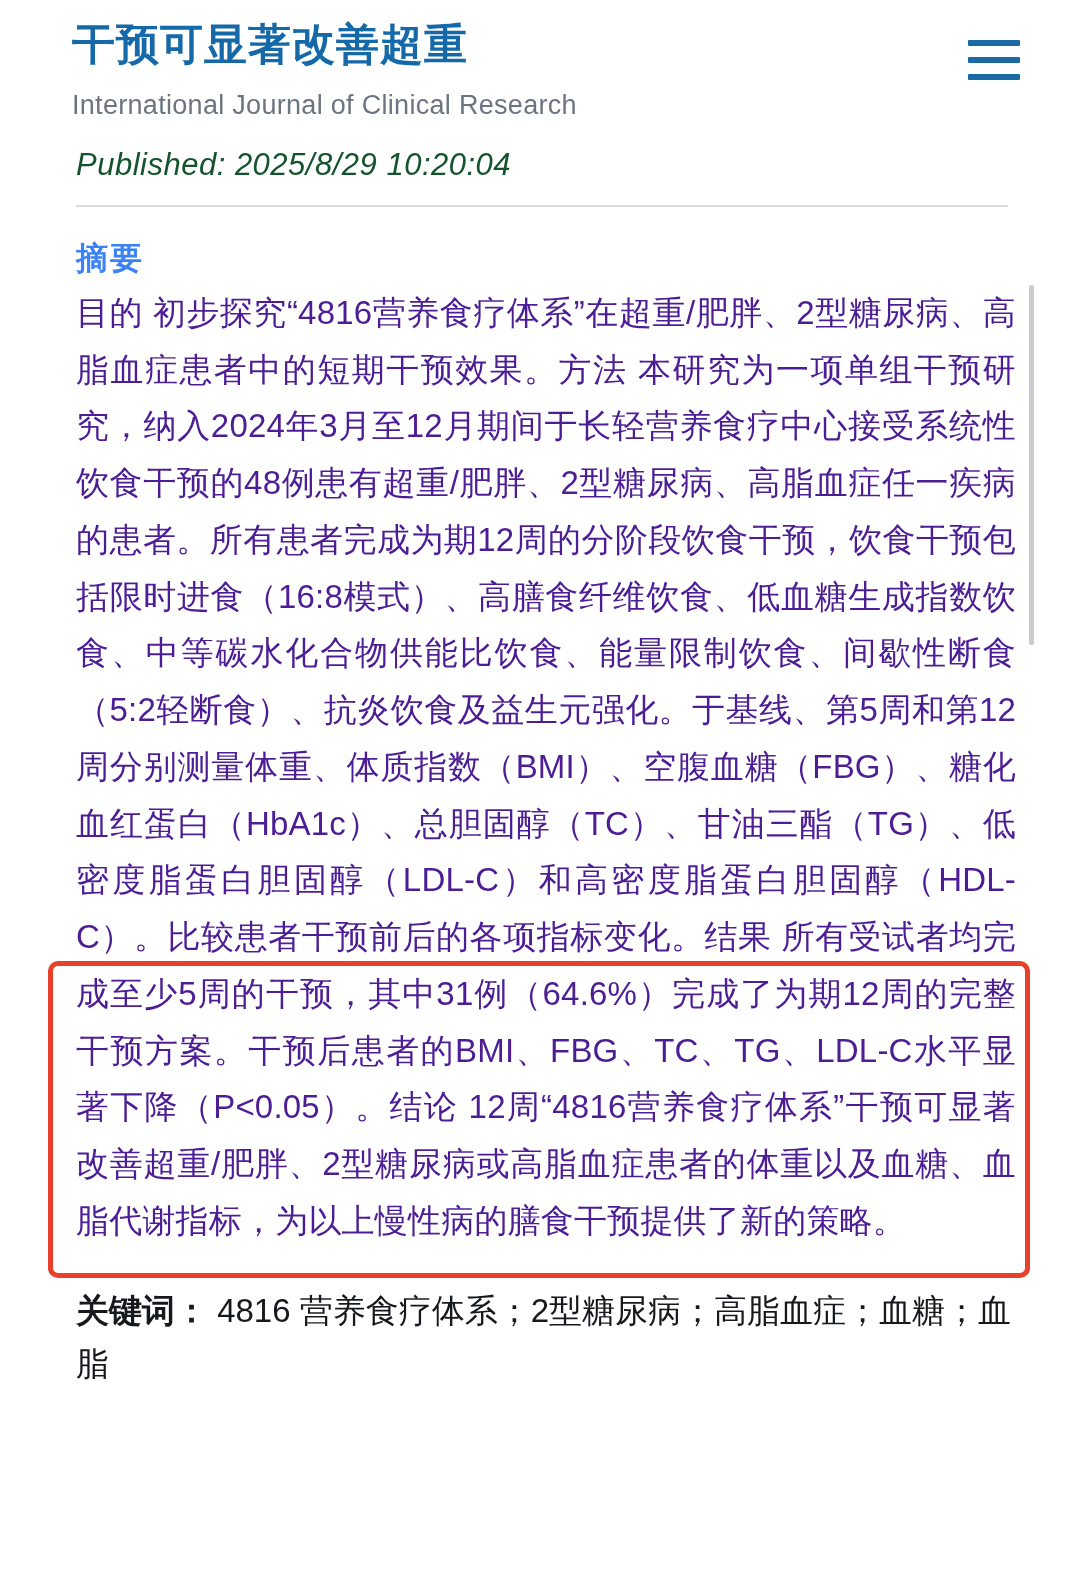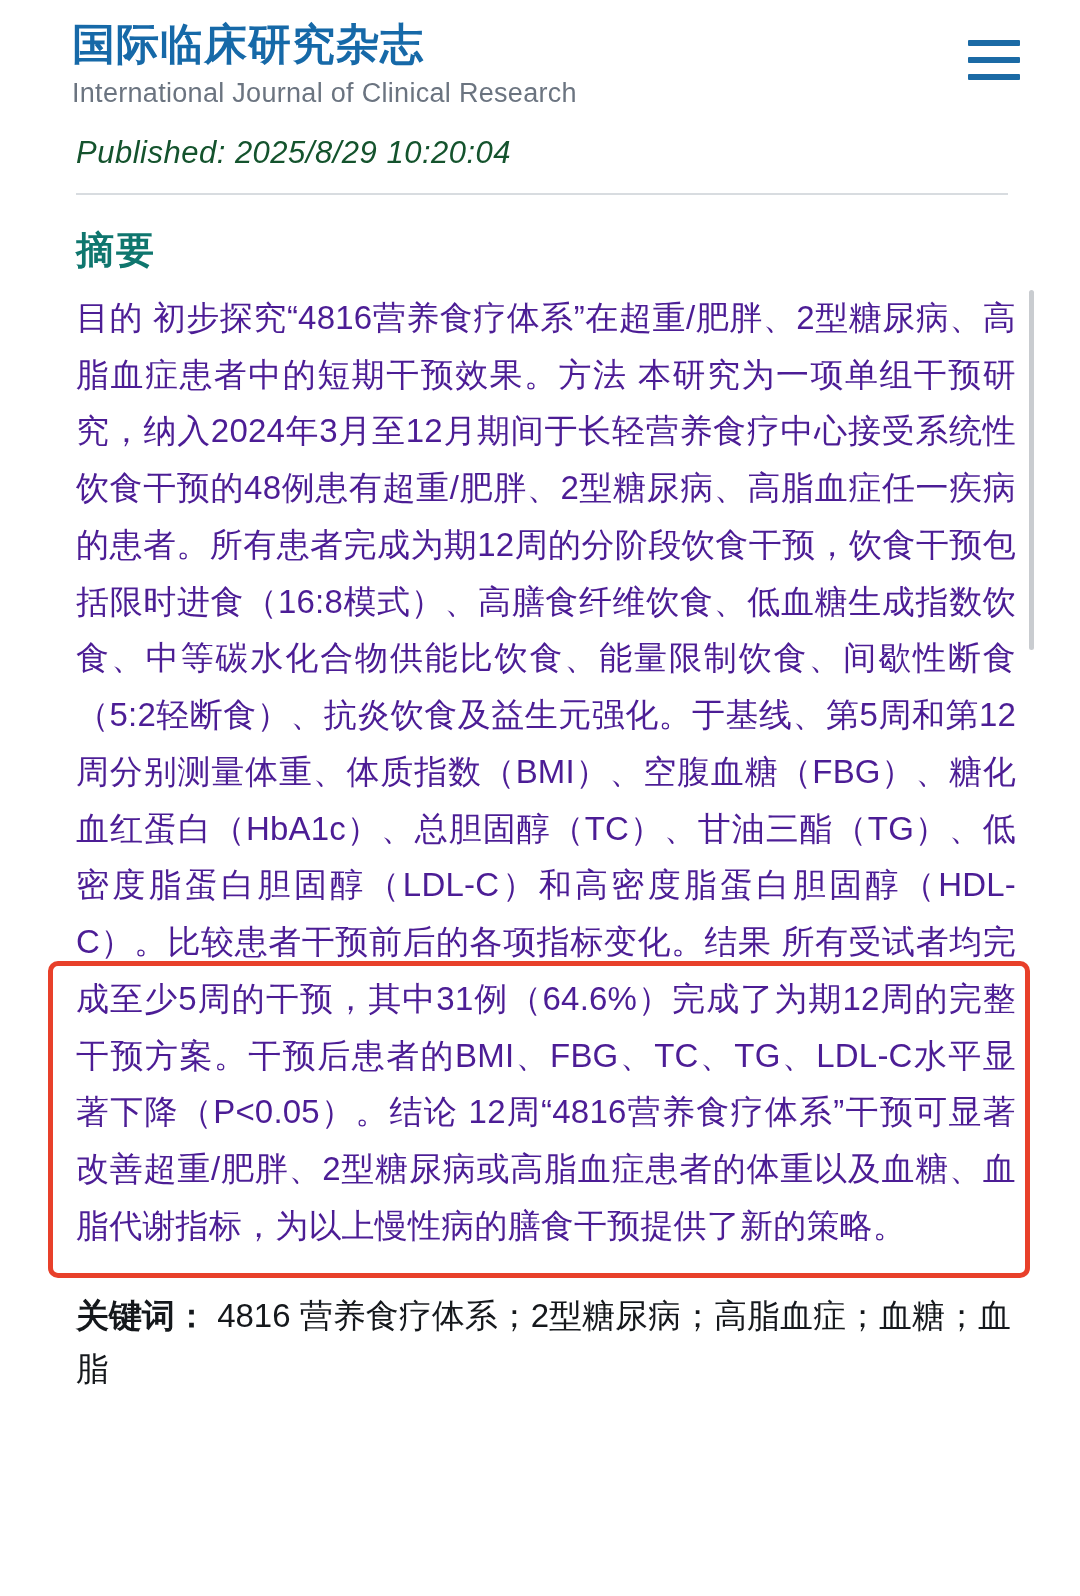--- a/index.html
+++ b/index.html
@@ -36,21 +36,21 @@
   }
   .journal-cn {
     font-size: 43px;
     font-weight: 700;
     color: #1669a8;
     letter-spacing: 1px;
     line-height: 1.25;
     font-family: "Liberation Sans", "DejaVu Sans", sans-serif;
   }
   .journal-en {
-    margin-top: 6px;
+    margin-top: 18px;
     font-size: 27px;
     color: #6b7480;
     font-weight: 400;
     letter-spacing: 0.3px;
     font-family: "Liberation Sans", "DejaVu Sans", sans-serif;
   }
   .menu-icon {
     width: 52px;
     height: 40px;
     margin-top: 22px;
@@ -76,24 +76,24 @@
     letter-spacing: 0.5px;
   }
   .rule {
     margin: 22px 72px 0 76px;
     height: 2px;
     background: #d8dce0;
   }
 
   
   .section-title {
-    margin: 30px 0 14px 76px;
-    font-size: 38px;
+    margin: 30px 0 4px 76px;
+    font-size: 32px;
     font-weight: 700;
-    color: #0f766e;
+    color: #3b82f6;
     letter-spacing: 2px;
   }
   .abstract-wrap {
     position: relative;
     margin: 0 64px 0 76px;
   }
   .abstract {
     font-size: 33px;
     line-height: 1.72;
     color: #4c1d95;
@@ -134,21 +134,21 @@
     font-weight: 700;
   }
 </style>
 </head>
 <body>
 
 <div class="page">
 
   <div class="header">
     <div class="masthead">
-      <div class="journal-cn">国际临床研究杂志</div>
+      <div class="journal-cn">干预可显著改善超重</div>
       <div class="journal-en">International Journal of Clinical Research</div>
     </div>
     <div class="menu-icon">
       <span></span>
       <span></span>
       <span></span>
     </div>
   </div>
 
   <div class="published">Published: 2025/8/29 10:20:04</div>

